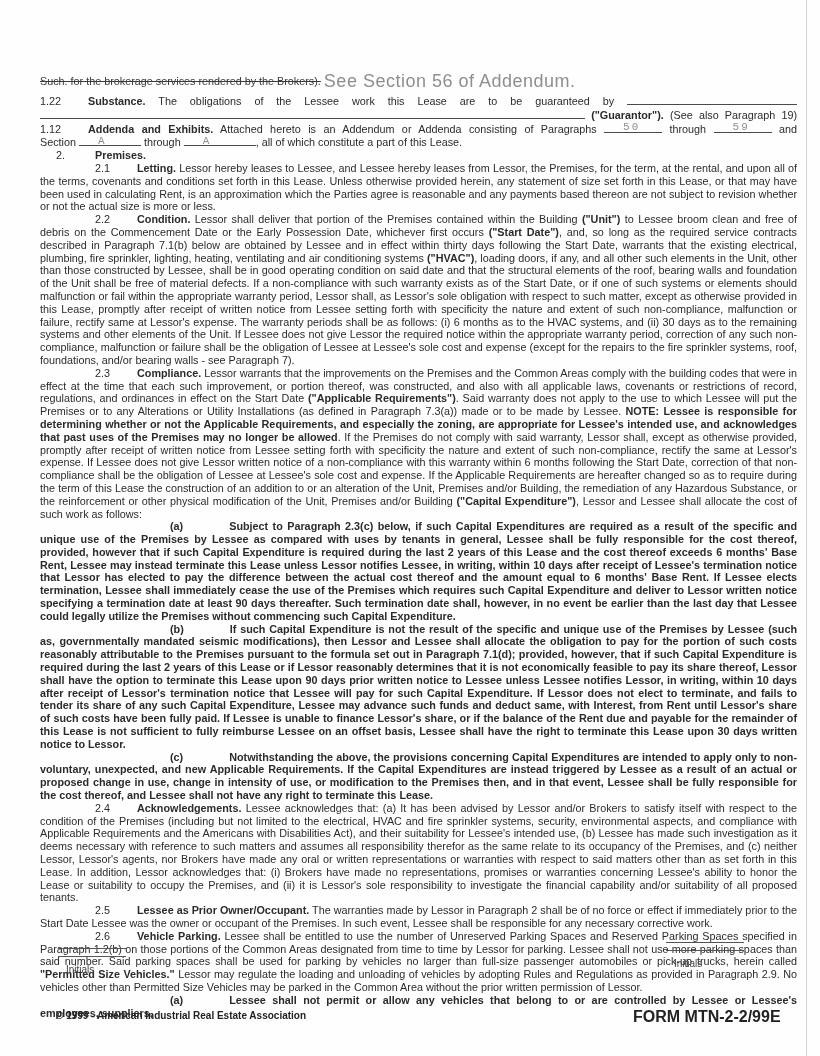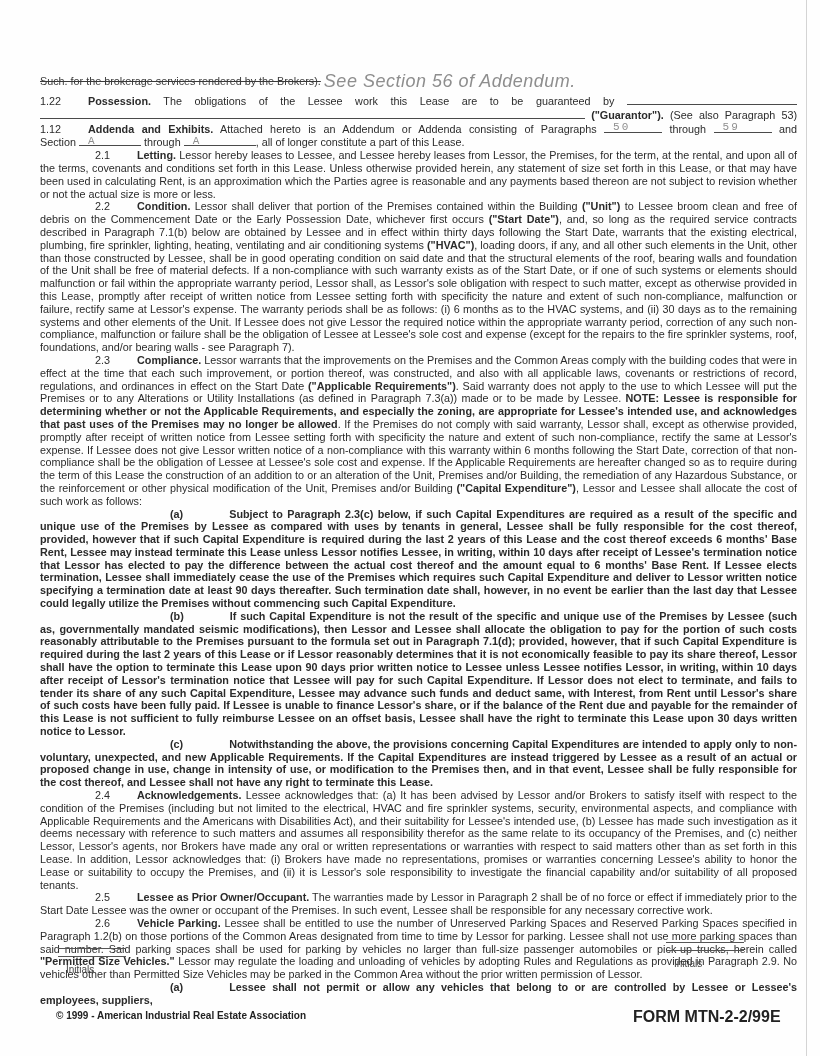--- a/index.html
+++ b/index.html
@@ -20,28 +20,28 @@
   .headline{text-align:left;line-height:22px;margin-bottom:2px;white-space:nowrap;}
   .jline{text-align:justify;text-align-last:justify;}
   .sec{text-indent:55px;}
   .sec2{text-indent:16px;}
   .sub{text-indent:130px;font-weight:bold;}
   .tab{display:inline-block;}
   .b{font-weight:bold;}
   .strike{text-decoration:line-through;color:#3a3a3a;}
   .note{
     font-size:18px;color:#8e8e8e;letter-spacing:0.5px;
-    vertical-align:-2px;text-decoration:none;font-style:italic;
+    vertical-align:-2px;text-decoration:none;
   }
   .blank{
     display:inline-block;border-bottom:1px solid #4a4a4a;
     height:10px;position:relative;vertical-align:baseline;
   }
   .fill{
-    position:absolute;left:9px;bottom:-2px;
+    position:absolute;left:19px;bottom:-2px;
     color:#8f8f8f;font-family:"Liberation Mono","DejaVu Sans Mono",monospace;
     font-size:11px;letter-spacing:2px;font-weight:normal;
   }
   
   .initials-block{position:absolute;}
   .initials-left{left:58px;top:948px;width:68px;}
   .initials-right{left:666px;top:942px;width:78px;}
   .init-line{border-top:1px solid #555;height:7px;}
   .init-label{font-size:10px;color:#444;padding-left:8px;}
   .copyright{
@@ -60,24 +60,25 @@
 </head>
 <body>
 
 <div class="sheet">
 
   <div class="scan-edge"></div>
 
   <div class="content">
     <div>
         <div class="para headline"><span class="strike">Such. for the brokerage services rendered by the Brokers).</span><span class=""> </span><span class="note">See Section 56 of Addendum.</span></div>
-        <div class="para jline"><span class="">1.22</span><span class="tab" style="width: 27px;"></span><span class="b">Possession.</span><span class="">  The obligations of the Lessee work this Lease are to be guaranteed by </span><span class="blank" style="width: 170px;"></span></div>
-        <div class="para jline"><span class="blank" style="width: 545px;"></span><span class=""> </span><span class="b">("Guarantor").</span><span class="">  (See also Paragraph 53)</span></div>
+        <div class="para jline"><span class="">1.22</span><span class="tab" style="width: 27px;"></span><span class="b">Substance.</span><span class="">  The obligations of the Lessee work this Lease are to be guaranteed by </span><span class="blank" style="width: 170px;"></span></div>
+        <div class="para jline"><span class="blank" style="width: 545px;"></span><span class=""> </span><span class="b">("Guarantor").</span><span class="">  (See also Paragraph 19)</span></div>
         <div class="para jline"><span class="">1.12</span><span class="tab" style="width: 27px;"></span><span class="b">Addenda and Exhibits.</span><span class="">  Attached hereto is an Addendum or Addenda consisting of Paragraphs </span><span class="blank" style="width: 58px;"><span class="fill">50</span></span><span class=""> through </span><span class="blank" style="width: 58px;"><span class="fill">59</span></span><span class=""> and</span></div>
-        <div class="para"><span class="">Section </span><span class="blank" style="width: 62px;"><span class="fill">A</span></span><span class=""> through </span><span class="blank" style="width: 72px;"><span class="fill">A</span></span><span class="">, all of longer constitute a part of this Lease.</span></div>
+        <div class="para"><span class="">Section </span><span class="blank" style="width: 62px;"><span class="fill">A</span></span><span class=""> through </span><span class="blank" style="width: 72px;"><span class="fill">A</span></span><span class="">, all of which constitute a part of this Lease.</span></div>
+        <div class="para sec2"><span class="">2.</span><span class="tab" style="width: 30px;"></span><span class="b">Premises.</span></div>
         <div class="para sec"><span class="">2.1</span><span class="tab" style="width: 27px;"></span><span class="b">Letting.</span><span class="">  Lessor hereby leases to Lessee, and Lessee hereby leases from Lessor, the Premises, for the term, at the rental, and upon all of the terms, covenants and conditions set forth in this Lease.  Unless otherwise provided herein, any statement of size set forth in this Lease, or that may have been used in calculating Rent, is an approximation which the Parties agree is reasonable and any payments based thereon are not subject to revision whether or not the actual size is more or less.</span></div>
         <div class="para sec"><span class="">2.2</span><span class="tab" style="width: 27px;"></span><span class="b">Condition.</span><span class="">  Lessor shall deliver that portion of the Premises contained within the Building </span><span class="b">("Unit")</span><span class=""> to Lessee broom clean and free of debris on the Commencement Date or the Early Possession Date, whichever first occurs </span><span class="b">("Start Date")</span><span class="">, and, so long as the required service contracts described in Paragraph 7.1(b) below are obtained by Lessee and in effect within thirty days following the Start Date, warrants that the existing electrical, plumbing, fire sprinkler, lighting, heating, ventilating and air conditioning systems </span><span class="b">("HVAC")</span><span class="">, loading doors, if any, and all other such elements in the Unit, other than those constructed by Lessee, shall be in good operating condition on said date and that the structural elements of the roof, bearing walls and foundation of the Unit shall be free of material defects.  If a non-compliance with such warranty exists as of the Start Date, or if one of such systems or elements should malfunction or fail within the appropriate warranty period, Lessor shall, as Lessor's sole obligation with respect to such matter, except as otherwise provided in this Lease, promptly after receipt of written notice from Lessee setting forth with specificity the nature and extent of such non-compliance, malfunction or failure, rectify same at Lessor's expense.  The warranty periods shall be as follows: (i) 6 months as to the HVAC systems, and (ii) 30 days as to the remaining systems and other elements of the Unit.  If Lessee does not give Lessor the required notice within the appropriate warranty period, correction of any such non-compliance, malfunction or failure shall be the obligation of Lessee at Lessee's sole cost and expense (except for the repairs to the fire sprinkler systems, roof, foundations, and/or bearing walls - see Paragraph 7).</span></div>
         <div class="para sec"><span class="">2.3</span><span class="tab" style="width: 27px;"></span><span class="b">Compliance.</span><span class="">  Lessor warrants that the improvements on the Premises and the Common Areas comply with the building codes that were in effect at the time that each such improvement, or portion thereof, was constructed, and also with all applicable laws, covenants or restrictions of record, regulations, and ordinances in effect on the Start Date </span><span class="b">("Applicable Requirements")</span><span class="">.  Said warranty does not apply to the use to which Lessee will put the Premises or to any Alterations or Utility Installations (as defined in Paragraph 7.3(a)) made or to be made by Lessee.  </span><span class="b">NOTE: Lessee is responsible for determining whether or not the Applicable Requirements, and especially the zoning, are appropriate for Lessee's intended use, and acknowledges that past uses of the Premises may no longer be allowed</span><span class="">.  If the Premises do not comply with said warranty, Lessor shall, except as otherwise provided, promptly after receipt of written notice from Lessee setting forth with specificity the nature and extent of such non-compliance, rectify the same at Lessor's expense.  If Lessee does not give Lessor written notice of a non-compliance with this warranty within 6 months following the Start Date, correction of that non-compliance shall be the obligation of Lessee at Lessee's sole cost and expense.  If the Applicable Requirements are hereafter changed so as to require during the term of this Lease the construction of an addition to or an alteration of the Unit, Premises and/or Building, the remediation of any Hazardous Substance, or the reinforcement or other physical modification of the Unit, Premises and/or Building </span><span class="b">("Capital Expenditure")</span><span class="">, Lessor and Lessee shall allocate the cost of such work as follows:</span></div>
         <div class="para sub"><span class="">(a)</span><span class="tab" style="width: 46px;"></span><span class="">Subject to Paragraph 2.3(c) below, if such Capital Expenditures are required as a result of the specific and unique use of the Premises by Lessee as compared with uses by tenants in general, Lessee shall be fully responsible for the cost thereof, provided, however that if such Capital Expenditure is required during the last 2 years of this Lease and the cost thereof exceeds 6 months' Base Rent, Lessee may instead terminate this Lease unless Lessor notifies Lessee, in writing, within 10 days after receipt of Lessee's termination notice that Lessor has elected to pay the difference between the actual cost thereof and the amount equal to 6 months' Base Rent.  If Lessee elects termination, Lessee shall immediately cease the use of the Premises which requires such Capital Expenditure and deliver to Lessor written notice specifying a termination date at least 90 days thereafter.  Such termination date shall, however, in no event be earlier than the last day that Lessee could legally utilize the Premises without commencing such Capital Expenditure.</span></div>
         <div class="para sub"><span class="">(b)</span><span class="tab" style="width: 46px;"></span><span class="">If such Capital Expenditure is not the result of the specific and unique use of the Premises by Lessee (such as, governmentally mandated seismic modifications), then Lessor and Lessee shall allocate the obligation to pay for the portion of such costs reasonably attributable to the Premises pursuant to the formula set out in Paragraph 7.1(d); provided, however, that if such Capital Expenditure is required during the last 2 years of this Lease or if Lessor reasonably determines that it is not economically feasible to pay its share thereof, Lessor shall have the option to terminate this Lease upon 90 days prior written notice to Lessee unless Lessee notifies Lessor, in writing, within 10 days after receipt of Lessor's termination notice that Lessee will pay for such Capital Expenditure.  If Lessor does not elect to terminate, and fails to tender its share of any such Capital Expenditure, Lessee may advance such funds and deduct same, with Interest, from Rent until Lessor's share of such costs have been fully paid.  If Lessee is unable to finance Lessor's share, or if the balance of the Rent due and payable for the remainder of this Lease is not sufficient to fully reimburse Lessee on an offset basis, Lessee shall have the right to terminate this Lease upon 30 days written notice to Lessor.</span></div>
         <div class="para sub"><span class="">(c)</span><span class="tab" style="width: 46px;"></span><span class="">Notwithstanding the above, the provisions concerning Capital Expenditures are intended to apply only to non-voluntary, unexpected, and new Applicable Requirements.  If the Capital Expenditures are instead triggered by Lessee as a result of an actual or proposed change in use, change in intensity of use, or modification to the Premises then, and in that event, Lessee shall be fully responsible for the cost thereof, and Lessee shall not have any right to terminate this Lease.</span></div>
         <div class="para sec"><span class="">2.4</span><span class="tab" style="width: 27px;"></span><span class="b">Acknowledgements.</span><span class="">  Lessee acknowledges that:  (a) It has been advised by Lessor and/or Brokers to satisfy itself with respect to the condition of the Premises (including but not limited to the electrical, HVAC and fire sprinkler systems, security, environmental  aspects, and compliance with Applicable Requirements and the Americans with Disabilities Act), and their suitability for Lessee's intended use, (b) Lessee has made such investigation as it deems necessary with reference to such matters and assumes all responsibility therefor as the same relate to its occupancy of the Premises, and (c) neither Lessor, Lessor's agents, nor Brokers have made any oral or written representations or warranties with respect to said matters other than as set forth in this Lease.  In addition, Lessor acknowledges that: (i) Brokers have made no representations, promises or warranties concerning Lessee's ability to honor the Lease or suitability to occupy the Premises, and (ii) it is Lessor's sole responsibility to investigate the financial capability and/or suitability of all proposed tenants.</span></div>
         <div class="para sec"><span class="">2.5</span><span class="tab" style="width: 27px;"></span><span class="b">Lessee as Prior Owner/Occupant.</span><span class="">  The warranties made by Lessor in Paragraph 2 shall be of no force or effect if immediately prior to the Start Date Lessee was the owner or occupant of the Premises.  In such event, Lessee shall be responsible for any necessary corrective work.</span></div>
         <div class="para sec"><span class="">2.6</span><span class="tab" style="width: 27px;"></span><span class="b">Vehicle Parking.</span><span class="">  Lessee shall be entitled to use the number of Unreserved Parking Spaces and Reserved Parking Spaces specified in Paragraph 1.2(b) on those portions of the Common Areas designated from time to time by Lessor for parking.  Lessee shall not use more parking spaces than said number.  Said parking spaces shall be used for parking by vehicles no larger than full-size passenger automobiles or pick-up trucks, herein called </span><span class="b">"Permitted Size Vehicles."</span><span class="">  Lessor may regulate the loading and unloading of vehicles by adopting Rules and Regulations as provided in Paragraph 2.9.  No vehicles other than Permitted Size Vehicles may be parked in the Common Area without the prior written permission of Lessor.</span></div>
         <div class="para sub"><span class="">(a)</span><span class="tab" style="width: 46px;"></span><span class="">Lessee shall not permit or allow any vehicles that belong to or are controlled by Lessee or Lessee's employees, suppliers,</span></div>

